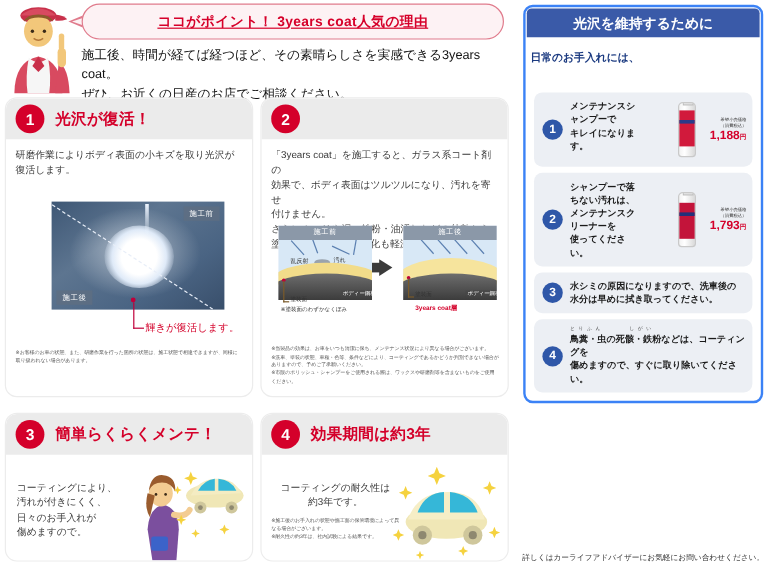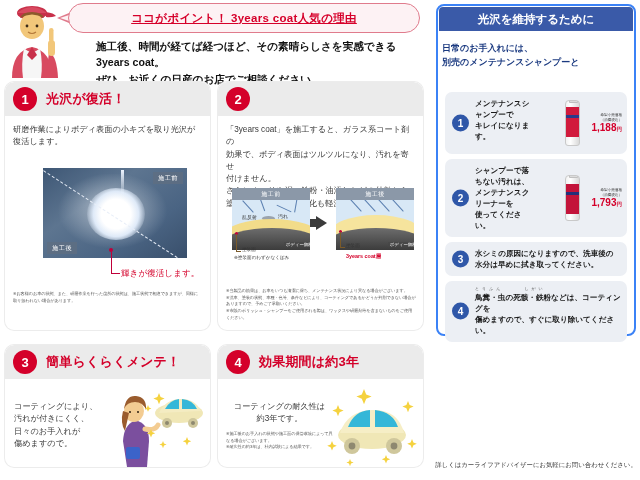--- a/index.html
+++ b/index.html
@@ -28,21 +28,21 @@
     position: absolute; left: 57px; top: 13px; width: 0; height: 0;
     border-top: 5px solid transparent; border-bottom: 5px solid transparent;
     border-right: 12px solid #e07b8c;
   }
   .bubble-tail-in {
     position: absolute; left: 59.5px; top: 14.5px; width: 0; height: 0;
     border-top: 3.5px solid transparent; border-bottom: 3.5px solid transparent;
     border-right: 9px solid #fdf2f4;
   }
   .lead { position: absolute; left: 68px; top: 38px; width: 360px; }
-  .lead-line { font-size: 10.6px; font-weight: bold; color: #111; line-height: 1.55; margin-left: 28px; }
+  .lead-line { font-size: 10.6px; font-weight: normal; color: #111; line-height: 1.55; }
 
   
   .panel {
     position: absolute; background: #ffffff;
     border-radius: 9px; overflow: hidden;
     box-shadow: 0 0 0 1px #ececec;
   }
   .panel-head {
     height: 34px; background: #ebebeb; display: flex; align-items: center;
     padding-left: 8px; border-radius: 9px 9px 0 0;
@@ -404,21 +404,20 @@
         </g>
       </svg>
     </div>
   </div>
 
   <div class="right-panel">
     <div class="rp-head">光沢を維持するために</div>
 
     <div class="rp-lead">
       <div class="rp-lead-line">日常のお手入れには、</div>
-      <div class="rp-lead-line">別売のメンテナンスシャンプーと</div>
     </div>
 
     <div class="rp-item" style="min-height:62px; padding-right:96px;">
       <div class="rp-badge">1</div>
       <div class="rp-text">メンテナンスシャンプーで</div>
       <div class="rp-text">キレイになります。</div>
       <div class="bottle">
         <div class="cap"></div>
         <div class="band" style="top:6px; height:30px; background:#d11a3c;"></div>
         <div class="band" style="top:14px; height:3px; background:#2a3a8a;"></div>

